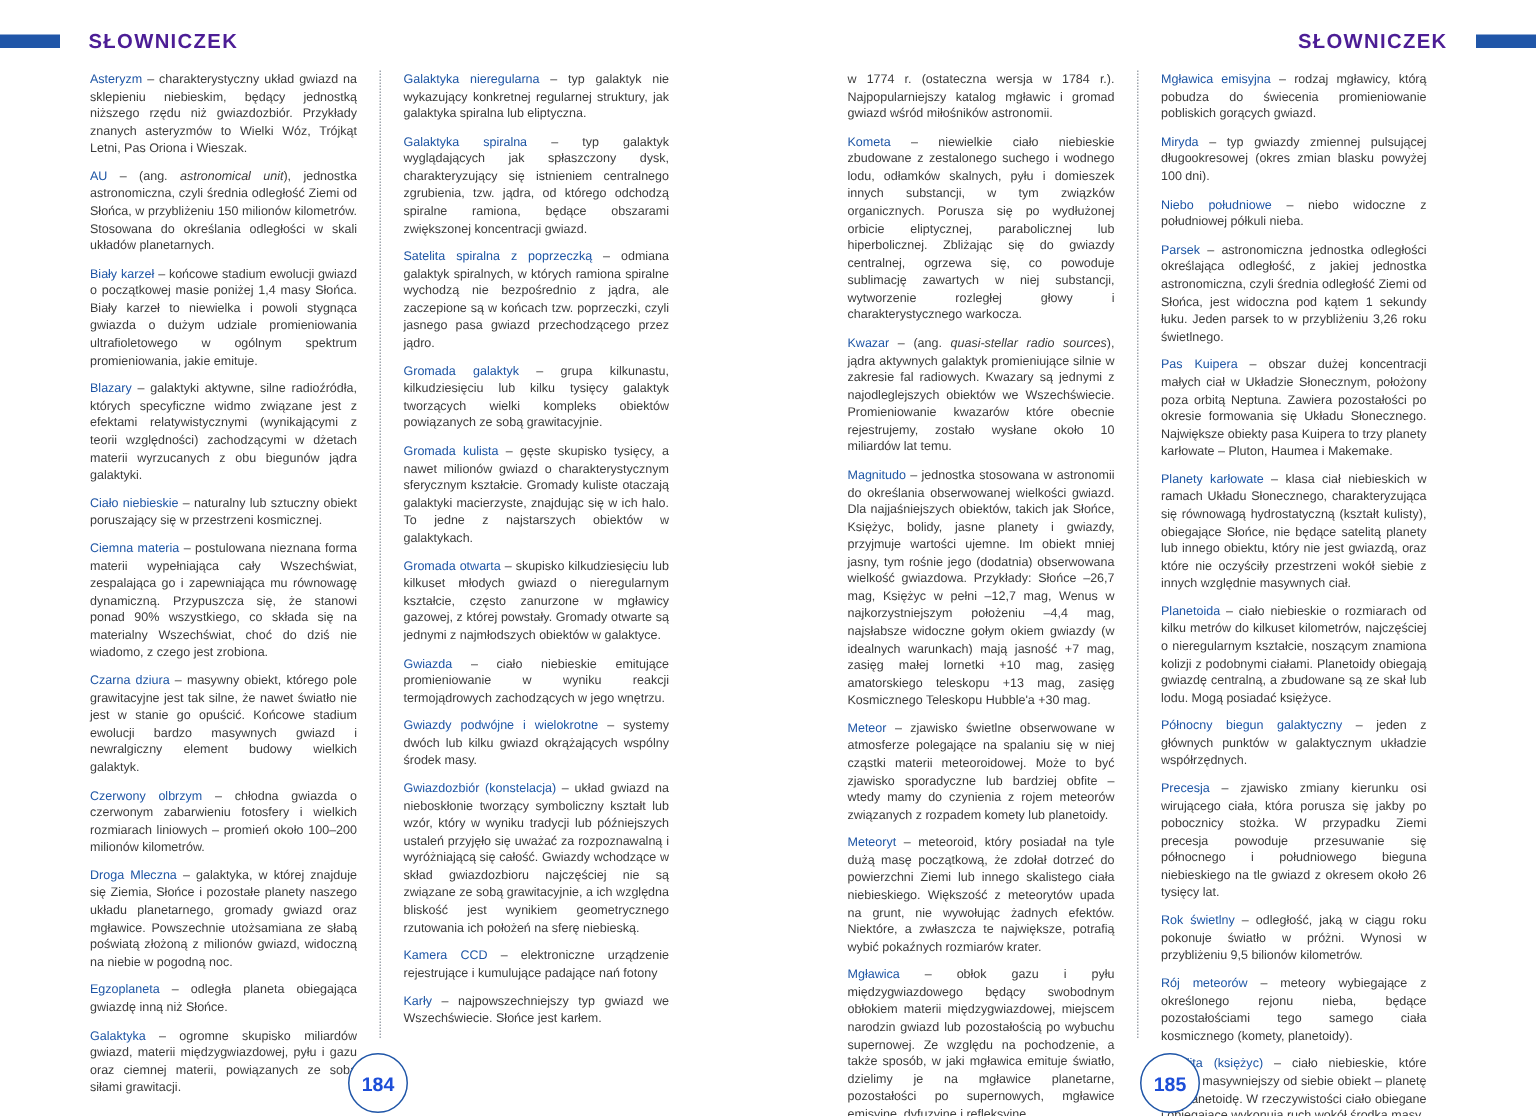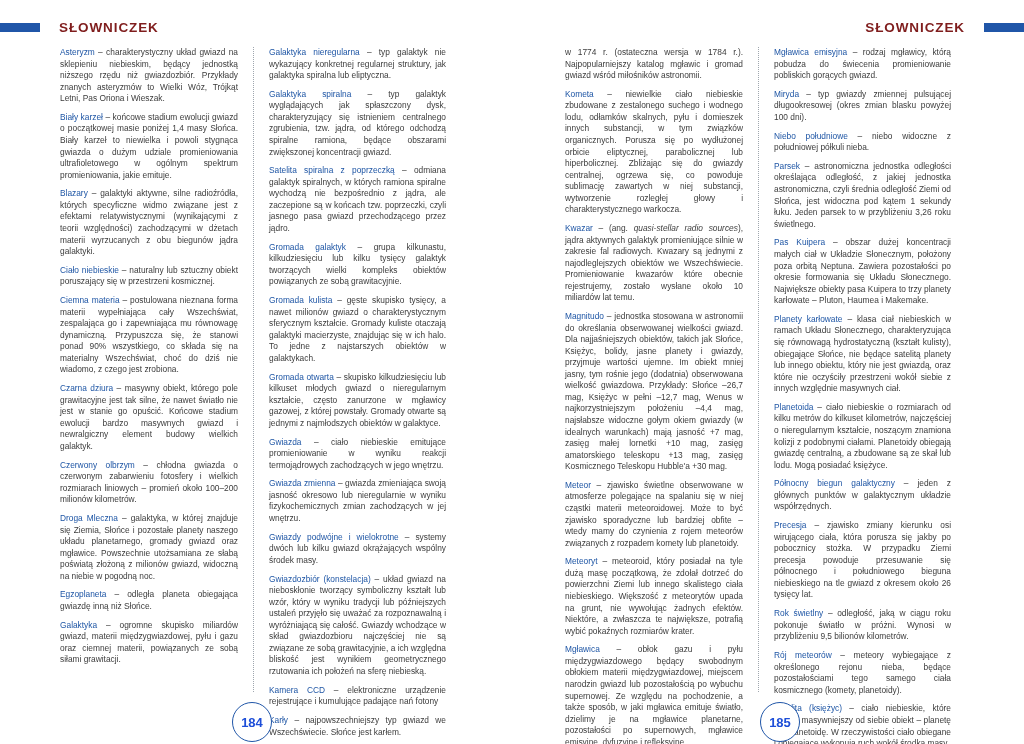--- a/index.html
+++ b/index.html
@@ -47,21 +47,21 @@
   .head-bar {
     width: 40px;
     height: 9px;
     background: #2056a8;
     flex: 0 0 auto;
   }
   .head-title {
     font-size: 13.5px;
     font-weight: bold;
     letter-spacing: 0.9px;
-    color: #7f1d1d;
+    color: #4c1d95;
     white-space: nowrap;
   }
   .runhead.left .head-bar  { margin-left: 0px; margin-right: 19px; }
   .runhead.right .head-bar { margin-left: 19px; margin-right: 0px; }
 
   
   .cols {
     position: absolute;
     top: 47px;
     bottom: 52px;
@@ -127,39 +127,39 @@
   <div class="page left">
 
     <div class="runhead left">
       <span class="head-bar"></span>
       <span class="head-title">SŁOWNICZEK</span>
     </div>
 
     <div class="cols">
       <div class="col" id="col-1">
           <p class="entry"><span class="term">Asteryzm</span><span> – charakterystyczny układ gwiazd na sklepieniu niebieskim, będący jednostką niższego rzędu niż gwiazdozbiór. Przykłady znanych asteryzmów to Wielki Wóz, Trójkąt Letni, Pas Oriona i Wieszak.</span></p>
+          <p class="entry"><span class="term">AU</span><span> – (ang. </span><span class="it">astronomical unit</span><span>), jednostka astronomiczna, czyli średnia odległość Ziemi od Słońca, w przybliżeniu 150 milionów kilometrów. Stosowana do określania odległości w skali układów planetarnych.</span></p>
           <p class="entry"><span class="term">Biały karzeł</span><span> – końcowe stadium ewolucji gwiazd o początkowej masie poniżej 1,4 masy Słońca. Biały karzeł to niewielka i powoli stygnąca gwiazda o dużym udziale promieniowania ultrafioletowego w ogólnym spektrum promieniowania, jakie emituje.</span></p>
           <p class="entry"><span class="term">Blazary</span><span> – galaktyki aktywne, silne radioźródła, których specyficzne widmo związane jest z efektami relatywistycznymi (wynikającymi z teorii względności) zachodzącymi w dżetach materii wyrzucanych z obu biegunów jądra galaktyki.</span></p>
           <p class="entry"><span class="term">Ciało niebieskie</span><span> – naturalny lub sztuczny obiekt poruszający się w przestrzeni kosmicznej.</span></p>
           <p class="entry"><span class="term">Ciemna materia</span><span> – postulowana nieznana forma materii wypełniająca cały Wszechświat, zespalająca go i zapewniająca mu równowagę dynamiczną. Przypuszcza się, że stanowi ponad 90% wszystkiego, co składa się na materialny Wszechświat, choć do dziś nie wiadomo, z czego jest zrobiona.</span></p>
           <p class="entry"><span class="term">Czarna dziura</span><span> – masywny obiekt, którego pole grawitacyjne jest tak silne, że nawet światło nie jest w stanie go opuścić. Końcowe stadium ewolucji bardzo masywnych gwiazd i newralgiczny element budowy wielkich galaktyk.</span></p>
           <p class="entry"><span class="term">Czerwony olbrzym</span><span> – chłodna gwiazda o czerwonym zabarwieniu fotosfery i wielkich rozmiarach liniowych – promień około 100–200 milionów kilometrów.</span></p>
           <p class="entry"><span class="term">Droga Mleczna</span><span> – galaktyka, w której znajduje się Ziemia, Słońce i pozostałe planety naszego układu planetarnego, gromady gwiazd oraz mgławice. Powszechnie utożsamiana ze słabą poświatą złożoną z milionów gwiazd, widoczną na niebie w pogodną noc.</span></p>
           <p class="entry"><span class="term">Egzoplaneta</span><span> – odległa planeta obiegająca gwiazdę inną niż Słońce.</span></p>
           <p class="entry"><span class="term">Galaktyka</span><span> – ogromne skupisko miliardów gwiazd, materii międzygwiazdowej, pyłu i gazu oraz ciemnej materii, powiązanych ze sobą siłami grawitacji.</span></p>
         </div>
       <div class="col" id="col-2">
           <p class="entry"><span class="term">Galaktyka nieregularna</span><span> – typ galaktyk nie wykazujący konkretnej regularnej struktury, jak galaktyka spiralna lub eliptyczna.</span></p>
           <p class="entry"><span class="term">Galaktyka spiralna</span><span> – typ galaktyk wyglądających jak spłaszczony dysk, charakteryzujący się  istnieniem centralnego zgrubienia, tzw. jądra, od którego odchodzą spiralne ramiona, będące obszarami zwiększonej koncentracji gwiazd.</span></p>
           <p class="entry"><span class="term">Satelita spiralna z poprzeczką</span><span> – odmiana galaktyk spiralnych, w których ramiona spiralne wychodzą nie bezpośrednio z jądra, ale zaczepione są w końcach tzw. poprzeczki, czyli jasnego pasa gwiazd przechodzącego przez jądro.</span></p>
           <p class="entry"><span class="term">Gromada galaktyk</span><span> – grupa kilkunastu, kilkudziesięciu lub kilku tysięcy galaktyk tworzących wielki kompleks obiektów powiązanych ze sobą grawitacyjnie.</span></p>
           <p class="entry"><span class="term">Gromada kulista</span><span> – gęste skupisko tysięcy, a nawet milionów gwiazd o charakterystycznym sferycznym kształcie. Gromady kuliste otaczają galaktyki macierzyste, znajdując się w ich halo. To jedne z najstarszych obiektów w galaktykach.</span></p>
           <p class="entry"><span class="term">Gromada otwarta</span><span> – skupisko kilkudziesięciu lub kilkuset młodych gwiazd o nieregularnym kształcie, często zanurzone w mgławicy gazowej, z której powstały. Gromady otwarte są jednymi z najmłodszych obiektów w galaktyce.</span></p>
           <p class="entry"><span class="term">Gwiazda</span><span> – ciało niebieskie emitujące promieniowanie w wyniku reakcji termojądrowych zachodzących w jego wnętrzu.</span></p>
-          <p class="entry"><span class="term">Gwiazda zmienna</span><span> – gwiazda zmieniająca swoją jasność okresowo lub nieregularnie w wyniku fizykochemicznych zmian zachodzących w jej wnętrzu.</span></p>
           <p class="entry"><span class="term">Gwiazdy podwójne i wielokrotne</span><span> – systemy dwóch lub kilku gwiazd okrążających wspólny środek masy.</span></p>
           <p class="entry"><span class="term">Gwiazdozbiór (konstelacja)</span><span> – układ gwiazd na nieboskłonie tworzący symboliczny kształt lub wzór, który w wyniku tradycji lub późniejszych ustaleń przyjęło się uważać za rozpoznawalną i wyróżniającą się całość. Gwiazdy wchodzące w skład gwiazdozbioru najczęściej nie są związane ze sobą grawitacyjnie, a ich względna bliskość jest wynikiem geometrycznego rzutowania ich położeń na sferę niebieską.</span></p>
           <p class="entry"><span class="term">Kamera CCD</span><span> – elektroniczne urządzenie rejestrujące i kumulujące padające nań fotony</span></p>
           <p class="entry"><span class="term">Karły</span><span> – najpowszechniejszy typ gwiazd we Wszechświecie. Słońce jest karłem.</span></p>
         </div>
     </div>
 
     <div class="folio">184</div>
   </div>
 

